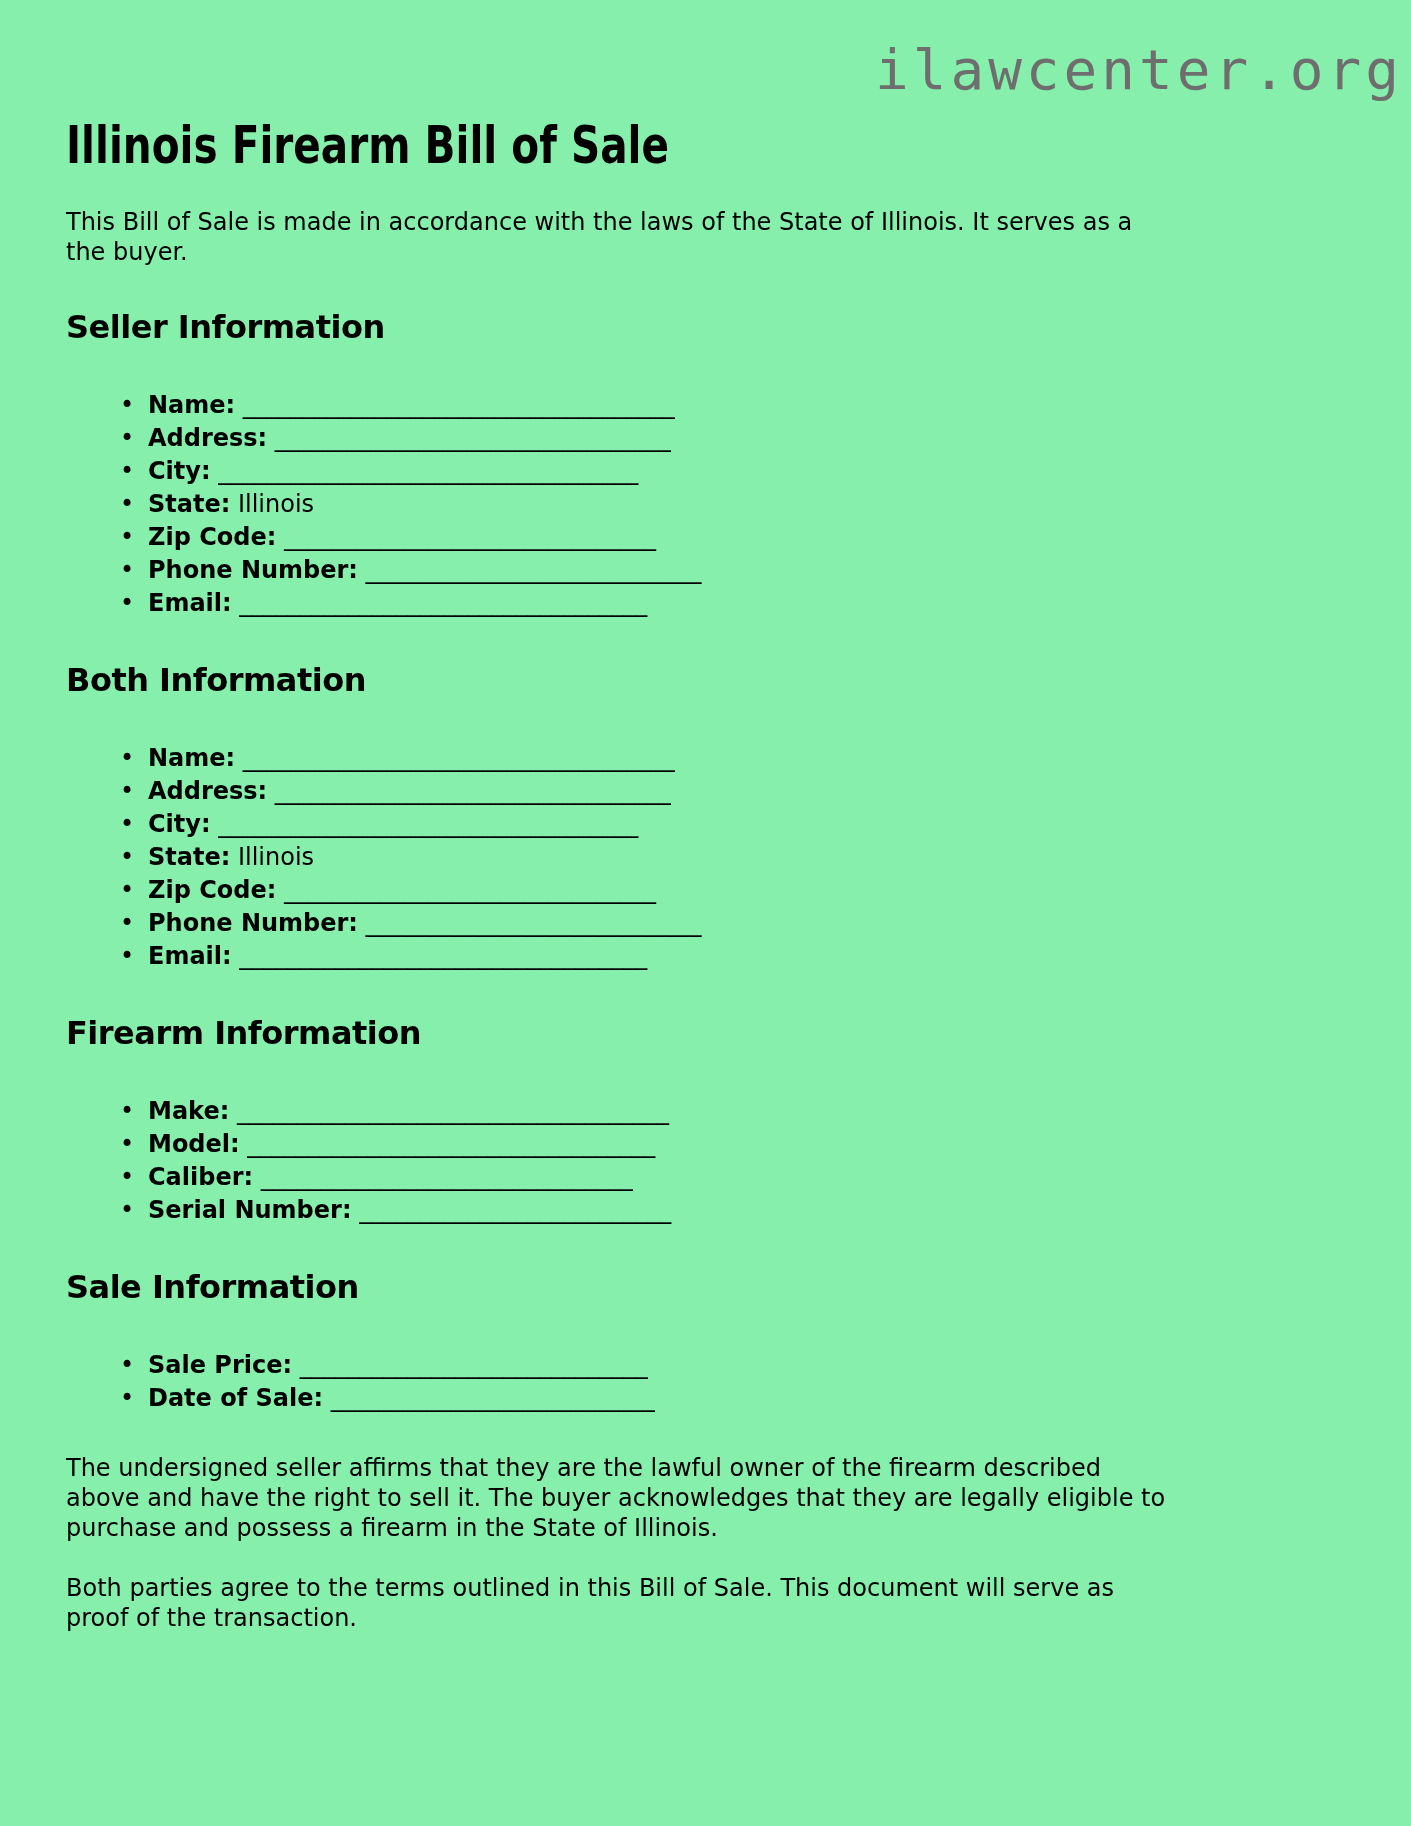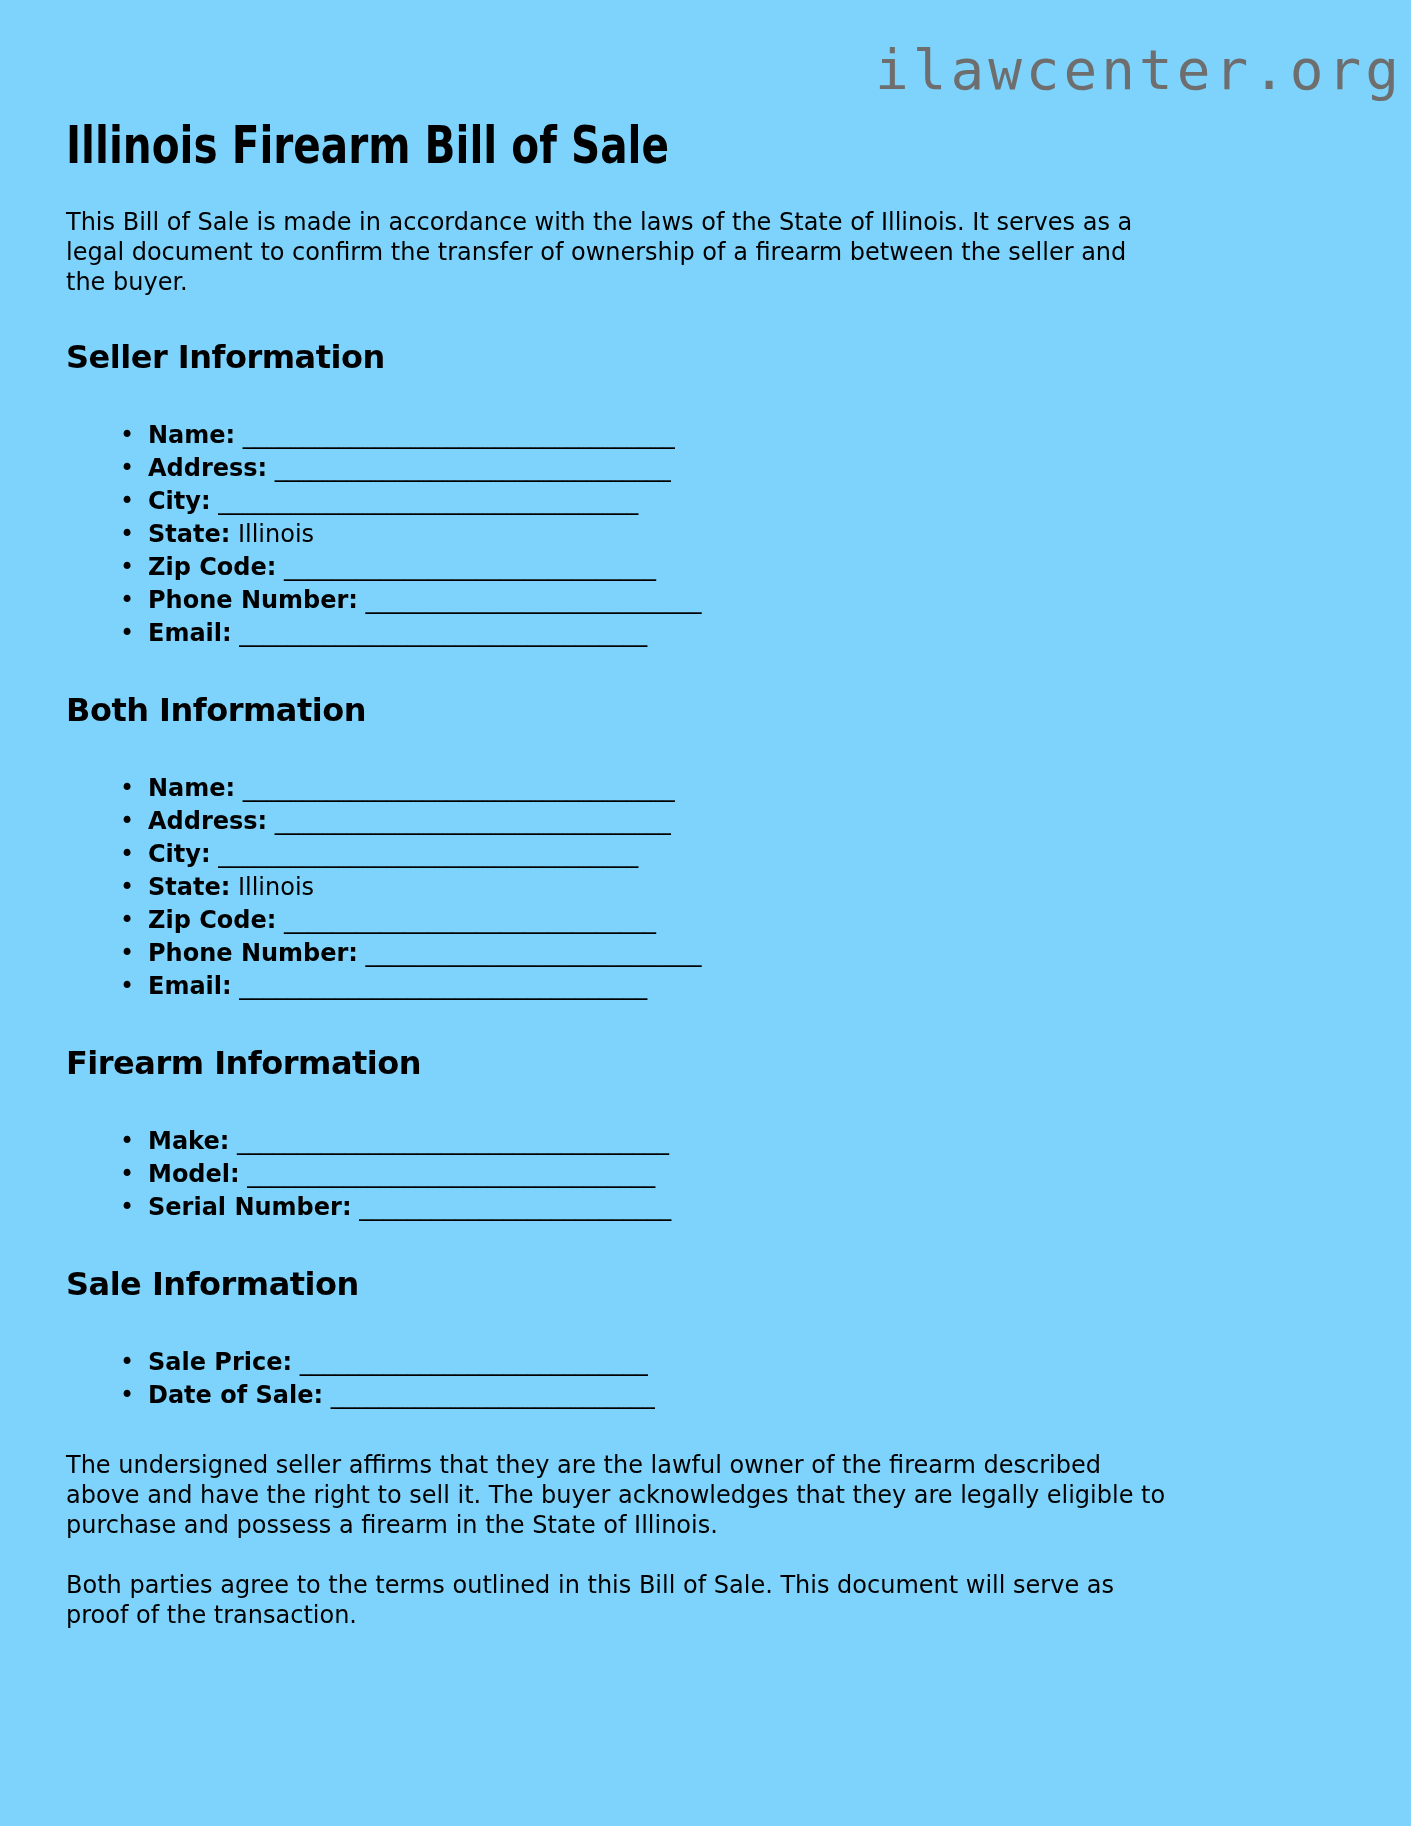--- a/index.html
+++ b/index.html
@@ -6,21 +6,21 @@
     margin: 0;
     padding: 0;
     background: #ffffff;
   }
   .page {
     position: relative;
     width: 1411px;
     height: 1826px;
     box-sizing: border-box;
     padding: 0 60px 0 66px;
-    background: #7dd3fc;
+    background: #86efac;
     color: #000000;
     font-family: "DejaVu Sans", sans-serif;
     font-size: 24px;
     overflow: hidden;
   }
   .logo {
     position: absolute;
     top: 42px;
     right: 8px;
     font-family: "DejaVu Sans Mono", monospace;
@@ -83,21 +83,20 @@
 <body>
 
 <div class="page">
 
   <div class="logo">ilawcenter.org</div>
 
   <h1 class="doc-title"><span class="squeeze">Illinois Firearm Bill of Sale</span></h1>
 
   <div class="para intro">
       <div class="line">This Bill of Sale is made in accordance with the laws of the State of Illinois. It serves as a</div>
-      <div class="line">legal document to confirm the transfer of ownership of a firearm between the seller and</div>
       <div class="line">the buyer.</div>
     </div>
 
   <section>
     <h2 class="section-heading">Seller Information</h2>
     <ul class="fields-list">
         <li><span class="li-label">Name:</span> <span class="li-blank">____________________________________</span></li>
         <li><span class="li-label">Address:</span> <span class="li-blank">_________________________________</span></li>
         <li><span class="li-label">City:</span> <span class="li-blank">___________________________________</span></li>
         <li><span class="li-label">State:</span> <span class="li-value">Illinois</span></li>
@@ -118,20 +117,21 @@
         <li><span class="li-label">Phone Number:</span> <span class="li-blank">____________________________</span></li>
         <li><span class="li-label">Email:</span> <span class="li-blank">__________________________________</span></li>
       </ul>
   </section>
 
   <section>
     <h2 class="section-heading">Firearm Information</h2>
     <ul class="fields-list">
         <li><span class="li-label">Make:</span> <span class="li-blank">____________________________________</span></li>
         <li><span class="li-label">Model:</span> <span class="li-blank">__________________________________</span></li>
+        <li><span class="li-label">Caliber:</span> <span class="li-blank">_______________________________</span></li>
         <li><span class="li-label">Serial Number:</span> <span class="li-blank">__________________________</span></li>
       </ul>
   </section>
 
   <section>
     <h2 class="section-heading">Sale Information</h2>
     <ul class="fields-list">
         <li><span class="li-label">Sale Price:</span> <span class="li-blank">_____________________________</span></li>
         <li><span class="li-label">Date of Sale:</span> <span class="li-blank">___________________________</span></li>
       </ul>

